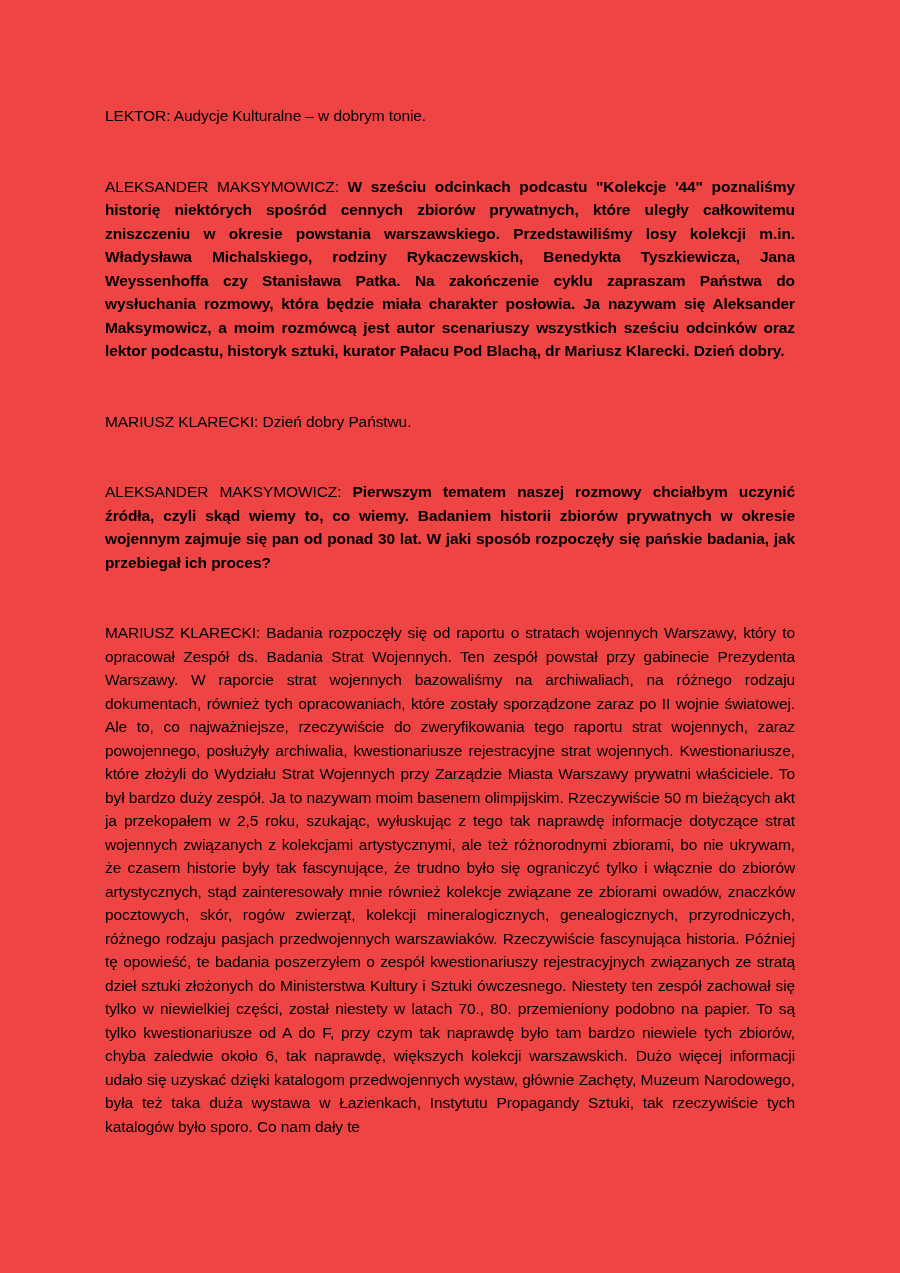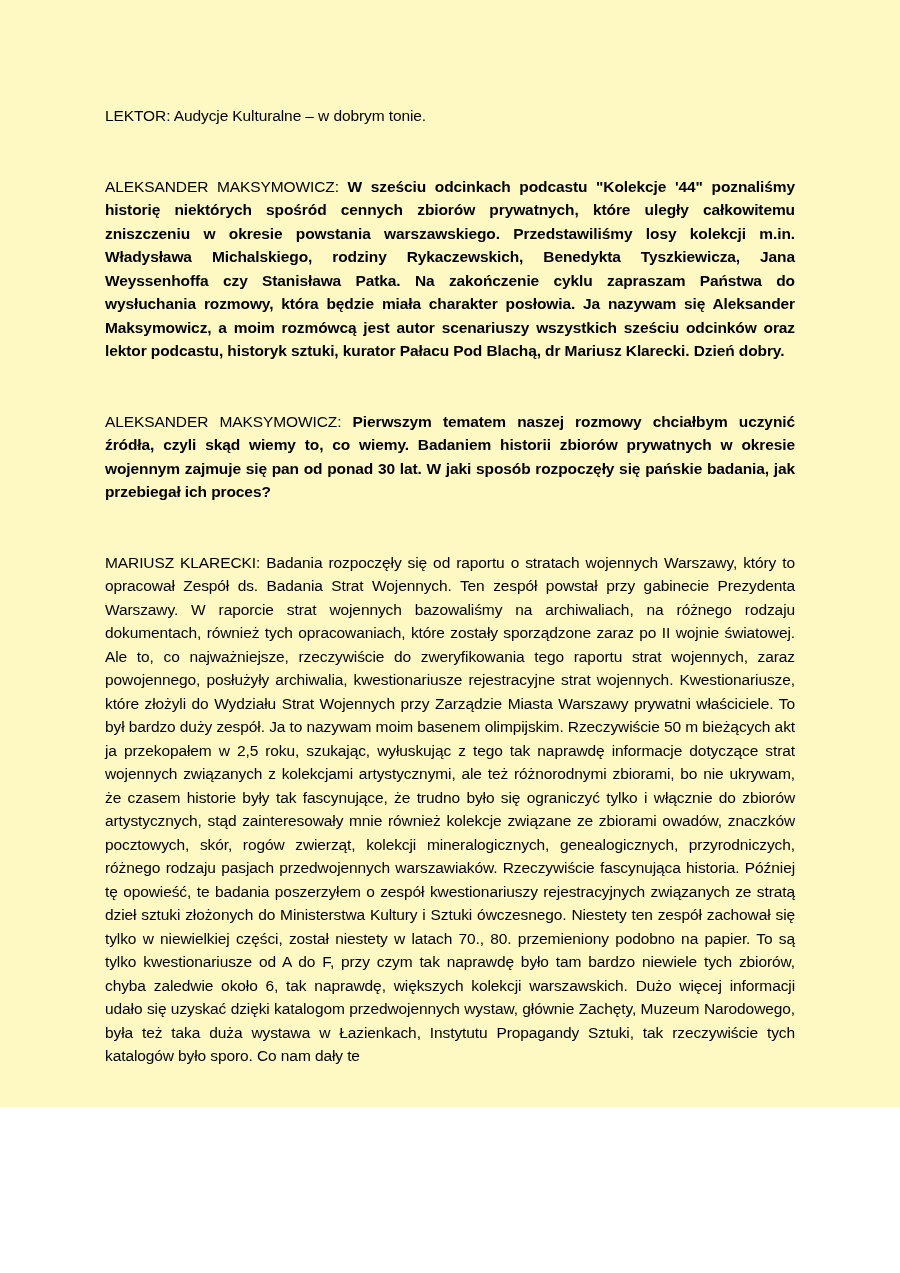--- a/index.html
+++ b/index.html
@@ -8,23 +8,23 @@
   }
   body {
     width: 900px;
     height: 1273px;
     background: #ffffff;
     overflow: hidden;
   }
   .page {
     box-sizing: border-box;
     width: 900px;
-    height: 1107px;
+    height: 1273px;
     padding: 104px 105px 0 105px;
-    background: #fef9c3;
+    background: #ef4444;
   }
   .para {
     font-family: "Liberation Sans", "DejaVu Sans", sans-serif;
     font-size: 15.5px;
     line-height: 23.5px;
     letter-spacing: -0.1px;
     color: #000000;
     text-align: justify;
     margin: 0 0 47px 0;
   }
@@ -40,18 +40,19 @@
 </style>
 </head>
 <body>
 
 <div class="page">
 
   <p class="para"><span class="speaker">LEKTOR:</span> <span class="speech">Audycje Kulturalne – w dobrym tonie.</span></p>
 
   <p class="para"><span class="speaker">ALEKSANDER MAKSYMOWICZ:</span> <span class="speech bold">W sześciu odcinkach podcastu "Kolekcje '44" poznaliśmy historię niektórych spośród cennych zbiorów prywatnych, które uległy całkowitemu zniszczeniu w okresie powstania warszawskiego. Przedstawiliśmy losy kolekcji m.in. Władysława Michalskiego, rodziny Rykaczewskich, Benedykta Tyszkiewicza, Jana Weyssenhoffa czy Stanisława Patka. Na zakończenie cyklu zapraszam Państwa do wysłuchania rozmowy, która będzie miała charakter posłowia. Ja nazywam się Aleksander Maksymowicz, a moim rozmówcą jest autor scenariuszy wszystkich sześciu odcinków oraz lektor podcastu, historyk sztuki, kurator Pałacu Pod Blachą, dr Mariusz Klarecki. Dzień dobry.</span></p>
 
+  <p class="para"><span class="speaker">MARIUSZ KLARECKI:</span> <span class="speech">Dzień dobry Państwu.</span></p>
 
   <p class="para"><span class="speaker">ALEKSANDER MAKSYMOWICZ:</span> <span class="speech bold">Pierwszym tematem naszej rozmowy chciałbym uczynić źródła, czyli skąd wiemy to, co wiemy. Badaniem historii zbiorów prywatnych w okresie wojennym zajmuje się pan od ponad 30 lat. W jaki sposób rozpoczęły się pańskie badania, jak przebiegał ich proces?</span></p>
 
   <p class="para"><span class="speaker">MARIUSZ KLARECKI:</span> <span class="speech">Badania rozpoczęły się od raportu o stratach wojennych Warszawy, który to opracował Zespół ds. Badania Strat Wojennych. Ten zespół powstał przy gabinecie Prezydenta Warszawy. W raporcie strat wojennych bazowaliśmy na archiwaliach, na różnego rodzaju dokumentach, również tych opracowaniach, które zostały sporządzone zaraz po II wojnie światowej. Ale to, co najważniejsze, rzeczywiście do zweryfikowania tego raportu strat wojennych, zaraz powojennego, posłużyły archiwalia, kwestionariusze rejestracyjne strat wojennych. Kwestionariusze, które złożyli do Wydziału Strat Wojennych przy Zarządzie Miasta Warszawy prywatni właściciele. To był bardzo duży zespół. Ja to nazywam moim basenem olimpijskim. Rzeczywiście 50 m bieżących akt ja przekopałem w 2,5 roku, szukając, wyłuskując z tego tak naprawdę informacje dotyczące strat wojennych związanych z kolekcjami artystycznymi, ale też różnorodnymi zbiorami, bo nie ukrywam, że czasem historie były tak fascynujące, że trudno było się ograniczyć tylko i włącznie do zbiorów artystycznych, stąd zainteresowały mnie również kolekcje związane ze zbiorami owadów, znaczków pocztowych, skór, rogów zwierząt, kolekcji mineralogicznych, genealogicznych, przyrodniczych, różnego rodzaju pasjach przedwojennych warszawiaków. Rzeczywiście fascynująca historia. Później tę opowieść, te badania poszerzyłem o zespół kwestionariuszy rejestracyjnych związanych ze stratą dzieł sztuki złożonych do Ministerstwa Kultury i Sztuki ówczesnego. Niestety ten zespół zachował się tylko w niewielkiej części, został niestety w latach 70., 80. przemieniony podobno na papier. To są tylko kwestionariusze od A do F, przy czym tak naprawdę było tam bardzo niewiele tych zbiorów, chyba zaledwie około 6, tak naprawdę, większych kolekcji warszawskich. Dużo więcej informacji udało się uzyskać dzięki katalogom przedwojennych wystaw, głównie Zachęty, Muzeum Narodowego, była też taka duża wystawa w Łazienkach, Instytutu Propagandy Sztuki, tak rzeczywiście tych katalogów było sporo. Co nam dały te</span></p>
 
 </div>
 
 </body></html>

